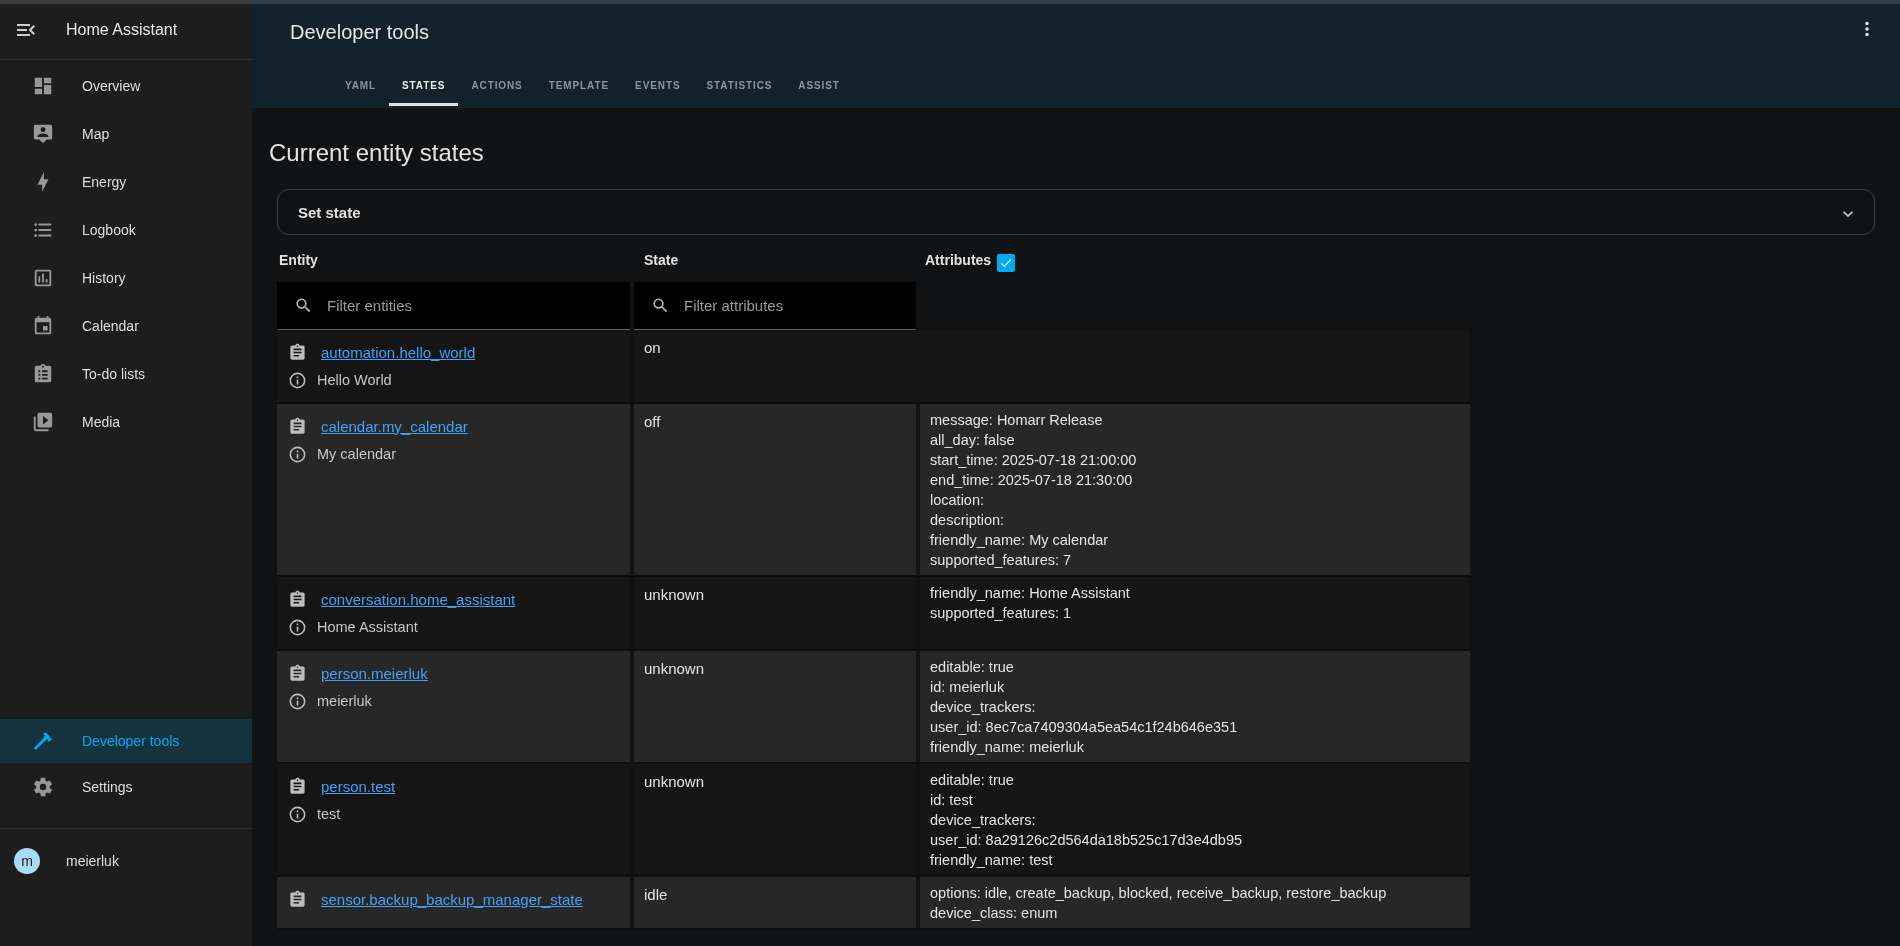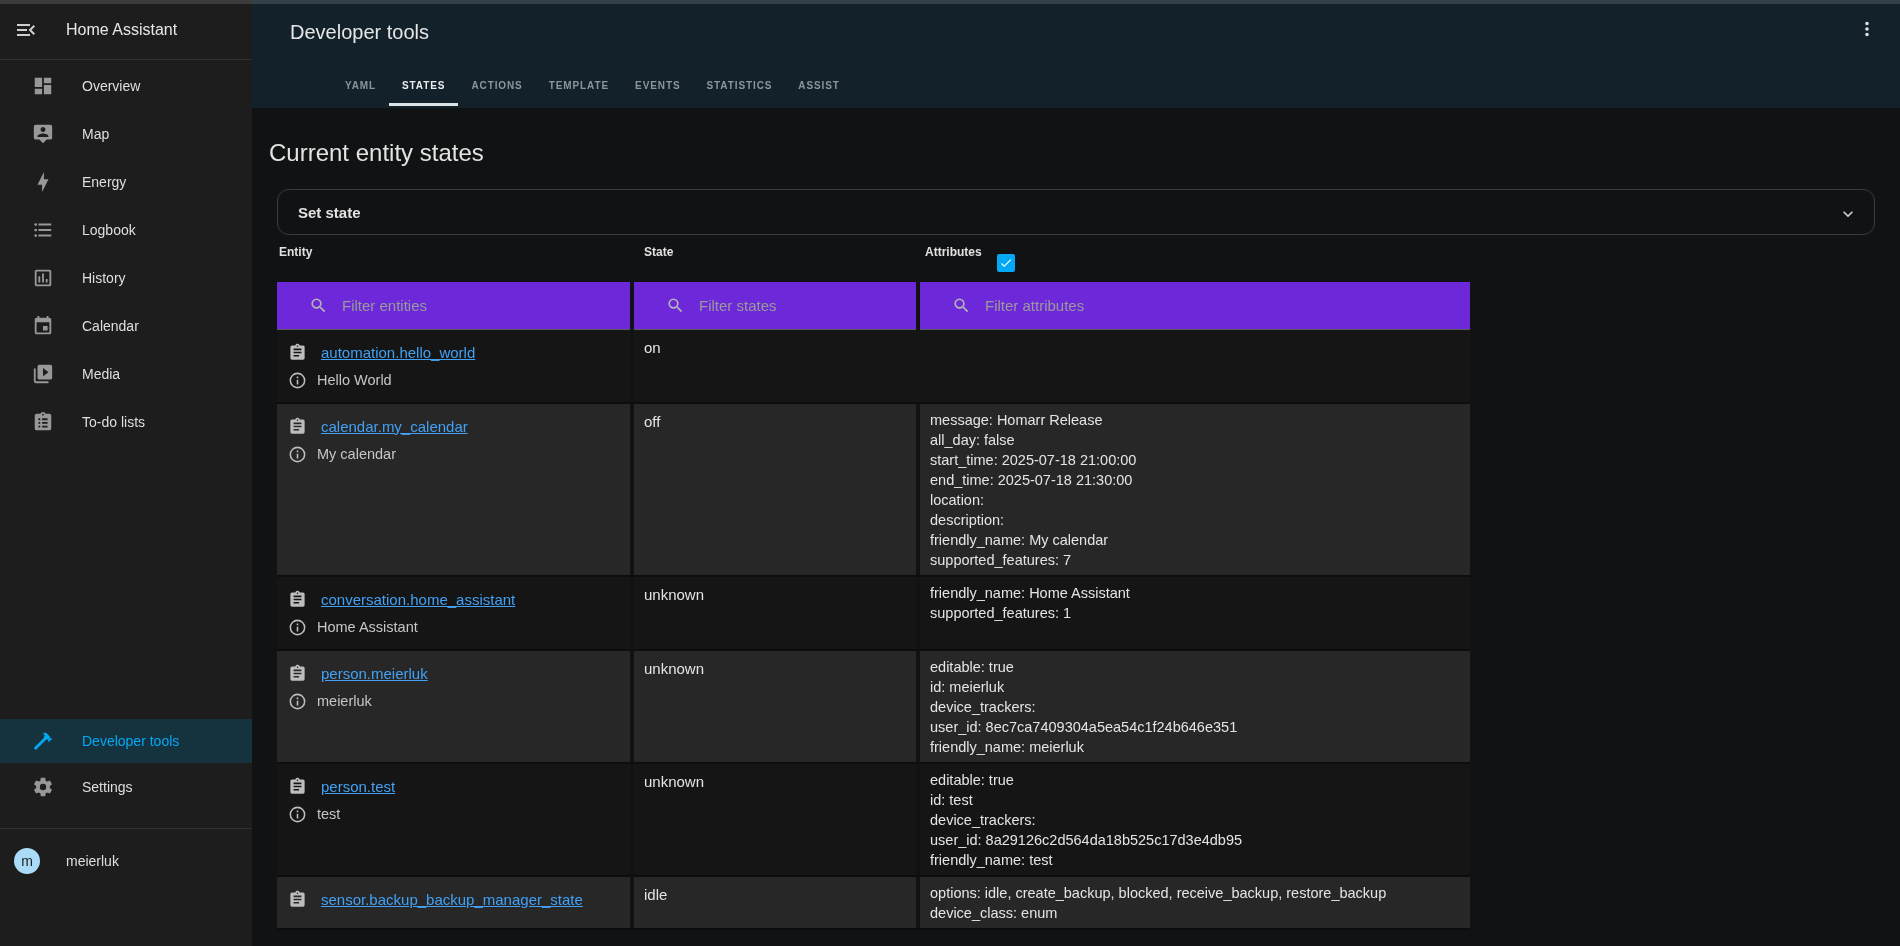--- a/index.html
+++ b/index.html
@@ -56,30 +56,30 @@
   #content { position:absolute; left:252px; top:108px; width:1648px; height:838px;
              background:var(--page-bg,#111213); }
   #page-heading { position:absolute; left:17px; top:31px; color:#e3e3e3; font-size:24px;
                   font-weight:400; }
   #set-state { position:absolute; left:25px; top:81px; width:1598px; height:46px;
                border:1px solid #3c3c3c; border-radius:12px; display:flex;
                align-items:center; cursor:pointer; }
   #set-state .panel-label { margin-left:20px; color:#e2e2e2; font-size:15px; font-weight:600; }
   #set-state .icon { position:absolute; right:16px; top:14px; color:#cfcfcf; }
 
-  .col-head { position:absolute; top:137px; color:#e1e1e1; font-size:12px; font-weight:700; }
+  .col-head { position:absolute; top:144px; color:#e1e1e1; font-size:14px; font-weight:700; }
   #head-entity { left:27px; } #head-state { left:392px; } #head-attrs { left:673px; }
   #attrs-checkbox { position:absolute; left:745px; top:146px; width:18px; height:18px;
                     background:var(--checkbox,#03a9f4); border-radius:2px; color:#fff;
                     display:flex; align-items:center; justify-content:center; cursor:pointer; }
 
   #filter-row { position:absolute; left:25px; top:174px; width:1193px; height:48px;
                 display:grid; grid-template-columns:353px 282px 550px; column-gap:4px; }
-  .filter-box { background:#6d28d9; border-bottom:1px solid #5c5c5c; display:flex;
-                align-items:center; padding-left:32px; }
+  .filter-box { background:#000000; border-bottom:1px solid #5c5c5c; display:flex;
+                align-items:center; padding-left:17px;text-decoration:underline; }
   .filter-box .icon { color:#b5b5b5; }
   .filter-box input { flex:1; margin-left:14px; background:transparent; border:none;
                       outline:none; color:#e1e1e1; font-size:15px;
                       font-family:"Liberation Sans", sans-serif; }
   .filter-box input::placeholder { color:#9a9a9a; }
 
   #rows { position:absolute; left:25px; top:222px; width:1193px; }
   .row { display:grid; grid-template-columns:353px 286px 554px;
          border-bottom:2px solid #0d0d0d; }
   .row:nth-child(odd) { background:#151515; }
@@ -160,33 +160,33 @@
           <svg viewBox="0 0 24 24" width="22" height="22">
             <path d="M19,19H5V8H19M19,3H18V1H16V3H8V1H6V3H5C3.89,3 3,3.89 3,5V19A2,2 0 0,0 5,21H19A2,2 0 0,0 21,19V5C21,3.89 20.1,3 19,3M17,12H12V17H17V12Z" fill="currentColor"></path>
           </svg>
         </span>
     <span class="nav-label">Calendar</span>
   </div>
 
   <div class="nav-item">
     <span class="icon">
           <svg viewBox="0 0 24 24" width="22" height="22">
+            <path d="M19,3H14.82C14.4,1.84 13.3,1 12,1C10.7,1 9.6,1.84 9.18,3H5A2,2 0 0,0 3,5V19A2,2 0 0,0 5,21H19A2,2 0 0,0 21,19V5A2,2 0 0,0 19,3M12,3A1,1 0 0,1 13,4A1,1 0 0,1 12,5A1,1 0 0,1 11,4A1,1 0 0,1 12,3M7,8H9V10H7V8M7,12H9V14H7V12M7,16H9V18H7V16M17,18H11V16H17V18M17,14H11V12H17V14M17,10H11V8H17V10Z" fill="currentColor"></path>
+          </svg>
+        </span>
+    <span class="nav-label">To-do lists</span>
+  </div>
+
+  <div class="nav-item">
+    <span class="icon">
+          <svg viewBox="0 0 24 24" width="22" height="22">
             <path d="M4,6H2V20A2,2 0 0,0 4,22H18V20H4V6M20,2H8A2,2 0 0,0 6,4V16A2,2 0 0,0 8,18H20A2,2 0 0,0 22,16V4A2,2 0 0,0 20,2M12,14.5V5.5L18,10L12,14.5Z" fill="currentColor"></path>
           </svg>
         </span>
     <span class="nav-label">Media</span>
-  </div>
-
-  <div class="nav-item">
-    <span class="icon">
-          <svg viewBox="0 0 24 24" width="22" height="22">
-            <path d="M19,3H14.82C14.4,1.84 13.3,1 12,1C10.7,1 9.6,1.84 9.18,3H5A2,2 0 0,0 3,5V19A2,2 0 0,0 5,21H19A2,2 0 0,0 21,19V5A2,2 0 0,0 19,3M12,3A1,1 0 0,1 13,4A1,1 0 0,1 12,5A1,1 0 0,1 11,4A1,1 0 0,1 12,3M7,8H9V10H7V8M7,12H9V14H7V12M7,16H9V18H7V16M17,18H11V16H17V18M17,14H11V12H17V14M17,10H11V8H17V10Z" fill="currentColor"></path>
-          </svg>
-        </span>
-    <span class="nav-label">To-do lists</span>
   </div>
 </div>
   <div id="sb-tools" class="nav-group">
   <div class="nav-item active">
     <span class="icon">
           <svg viewBox="0 0 24 24" width="22" height="22">
             <path d="M2,19.63L13.43,8.2L12.72,7.5L14.14,6.07L12,3.89C13.2,2.7 15.09,2.7 16.27,3.89L19.87,7.5L18.45,8.91H21.29L22,9.62L18.45,13.21L17.74,12.5V9.62L16.27,11.04L15.56,10.33L4.13,21.76L2,19.63Z" fill="currentColor"></path>
           </svg>
         </span>
     <span class="nav-label">Developer tools</span>
@@ -279,28 +279,20 @@
   </div>
 
   <div id="filter-row">
     <div class="filter-box">
       <span class="icon">
           <svg viewBox="0 0 24 24" width="19" height="19">
             <path d="M9.5,3A6.5,6.5 0 0,1 16,9.5C16,11.11 15.41,12.59 14.44,13.73L14.71,14H15.5L20.5,19L19,20.5L14,15.5V14.71L13.73,14.44C12.59,15.41 11.11,16 9.5,16A6.5,6.5 0 0,1 3,9.5A6.5,6.5 0 0,1 9.5,3M9.5,5C7,5 5,7 5,9.5C5,12 7,14 9.5,14C12,14 14,12 14,9.5C14,7 12,5 9.5,5Z" fill="currentColor"></path>
           </svg>
         </span>
       <input type="text" placeholder="Filter entities" style="">
-    </div>
-    <div class="filter-box">
-      <span class="icon">
-          <svg viewBox="0 0 24 24" width="19" height="19">
-            <path d="M9.5,3A6.5,6.5 0 0,1 16,9.5C16,11.11 15.41,12.59 14.44,13.73L14.71,14H15.5L20.5,19L19,20.5L14,15.5V14.71L13.73,14.44C12.59,15.41 11.11,16 9.5,16A6.5,6.5 0 0,1 3,9.5A6.5,6.5 0 0,1 9.5,3M9.5,5C7,5 5,7 5,9.5C5,12 7,14 9.5,14C12,14 14,12 14,9.5C14,7 12,5 9.5,5Z" fill="currentColor"></path>
-          </svg>
-        </span>
-      <input type="text" placeholder="Filter states" style="">
     </div>
     <div class="filter-box">
       <span class="icon">
           <svg viewBox="0 0 24 24" width="19" height="19">
             <path d="M9.5,3A6.5,6.5 0 0,1 16,9.5C16,11.11 15.41,12.59 14.44,13.73L14.71,14H15.5L20.5,19L19,20.5L14,15.5V14.71L13.73,14.44C12.59,15.41 11.11,16 9.5,16A6.5,6.5 0 0,1 3,9.5A6.5,6.5 0 0,1 9.5,3M9.5,5C7,5 5,7 5,9.5C5,12 7,14 9.5,14C12,14 14,12 14,9.5C14,7 12,5 9.5,5Z" fill="currentColor"></path>
           </svg>
         </span>
       <input type="text" placeholder="Filter attributes" style="">
     </div>
   </div>

